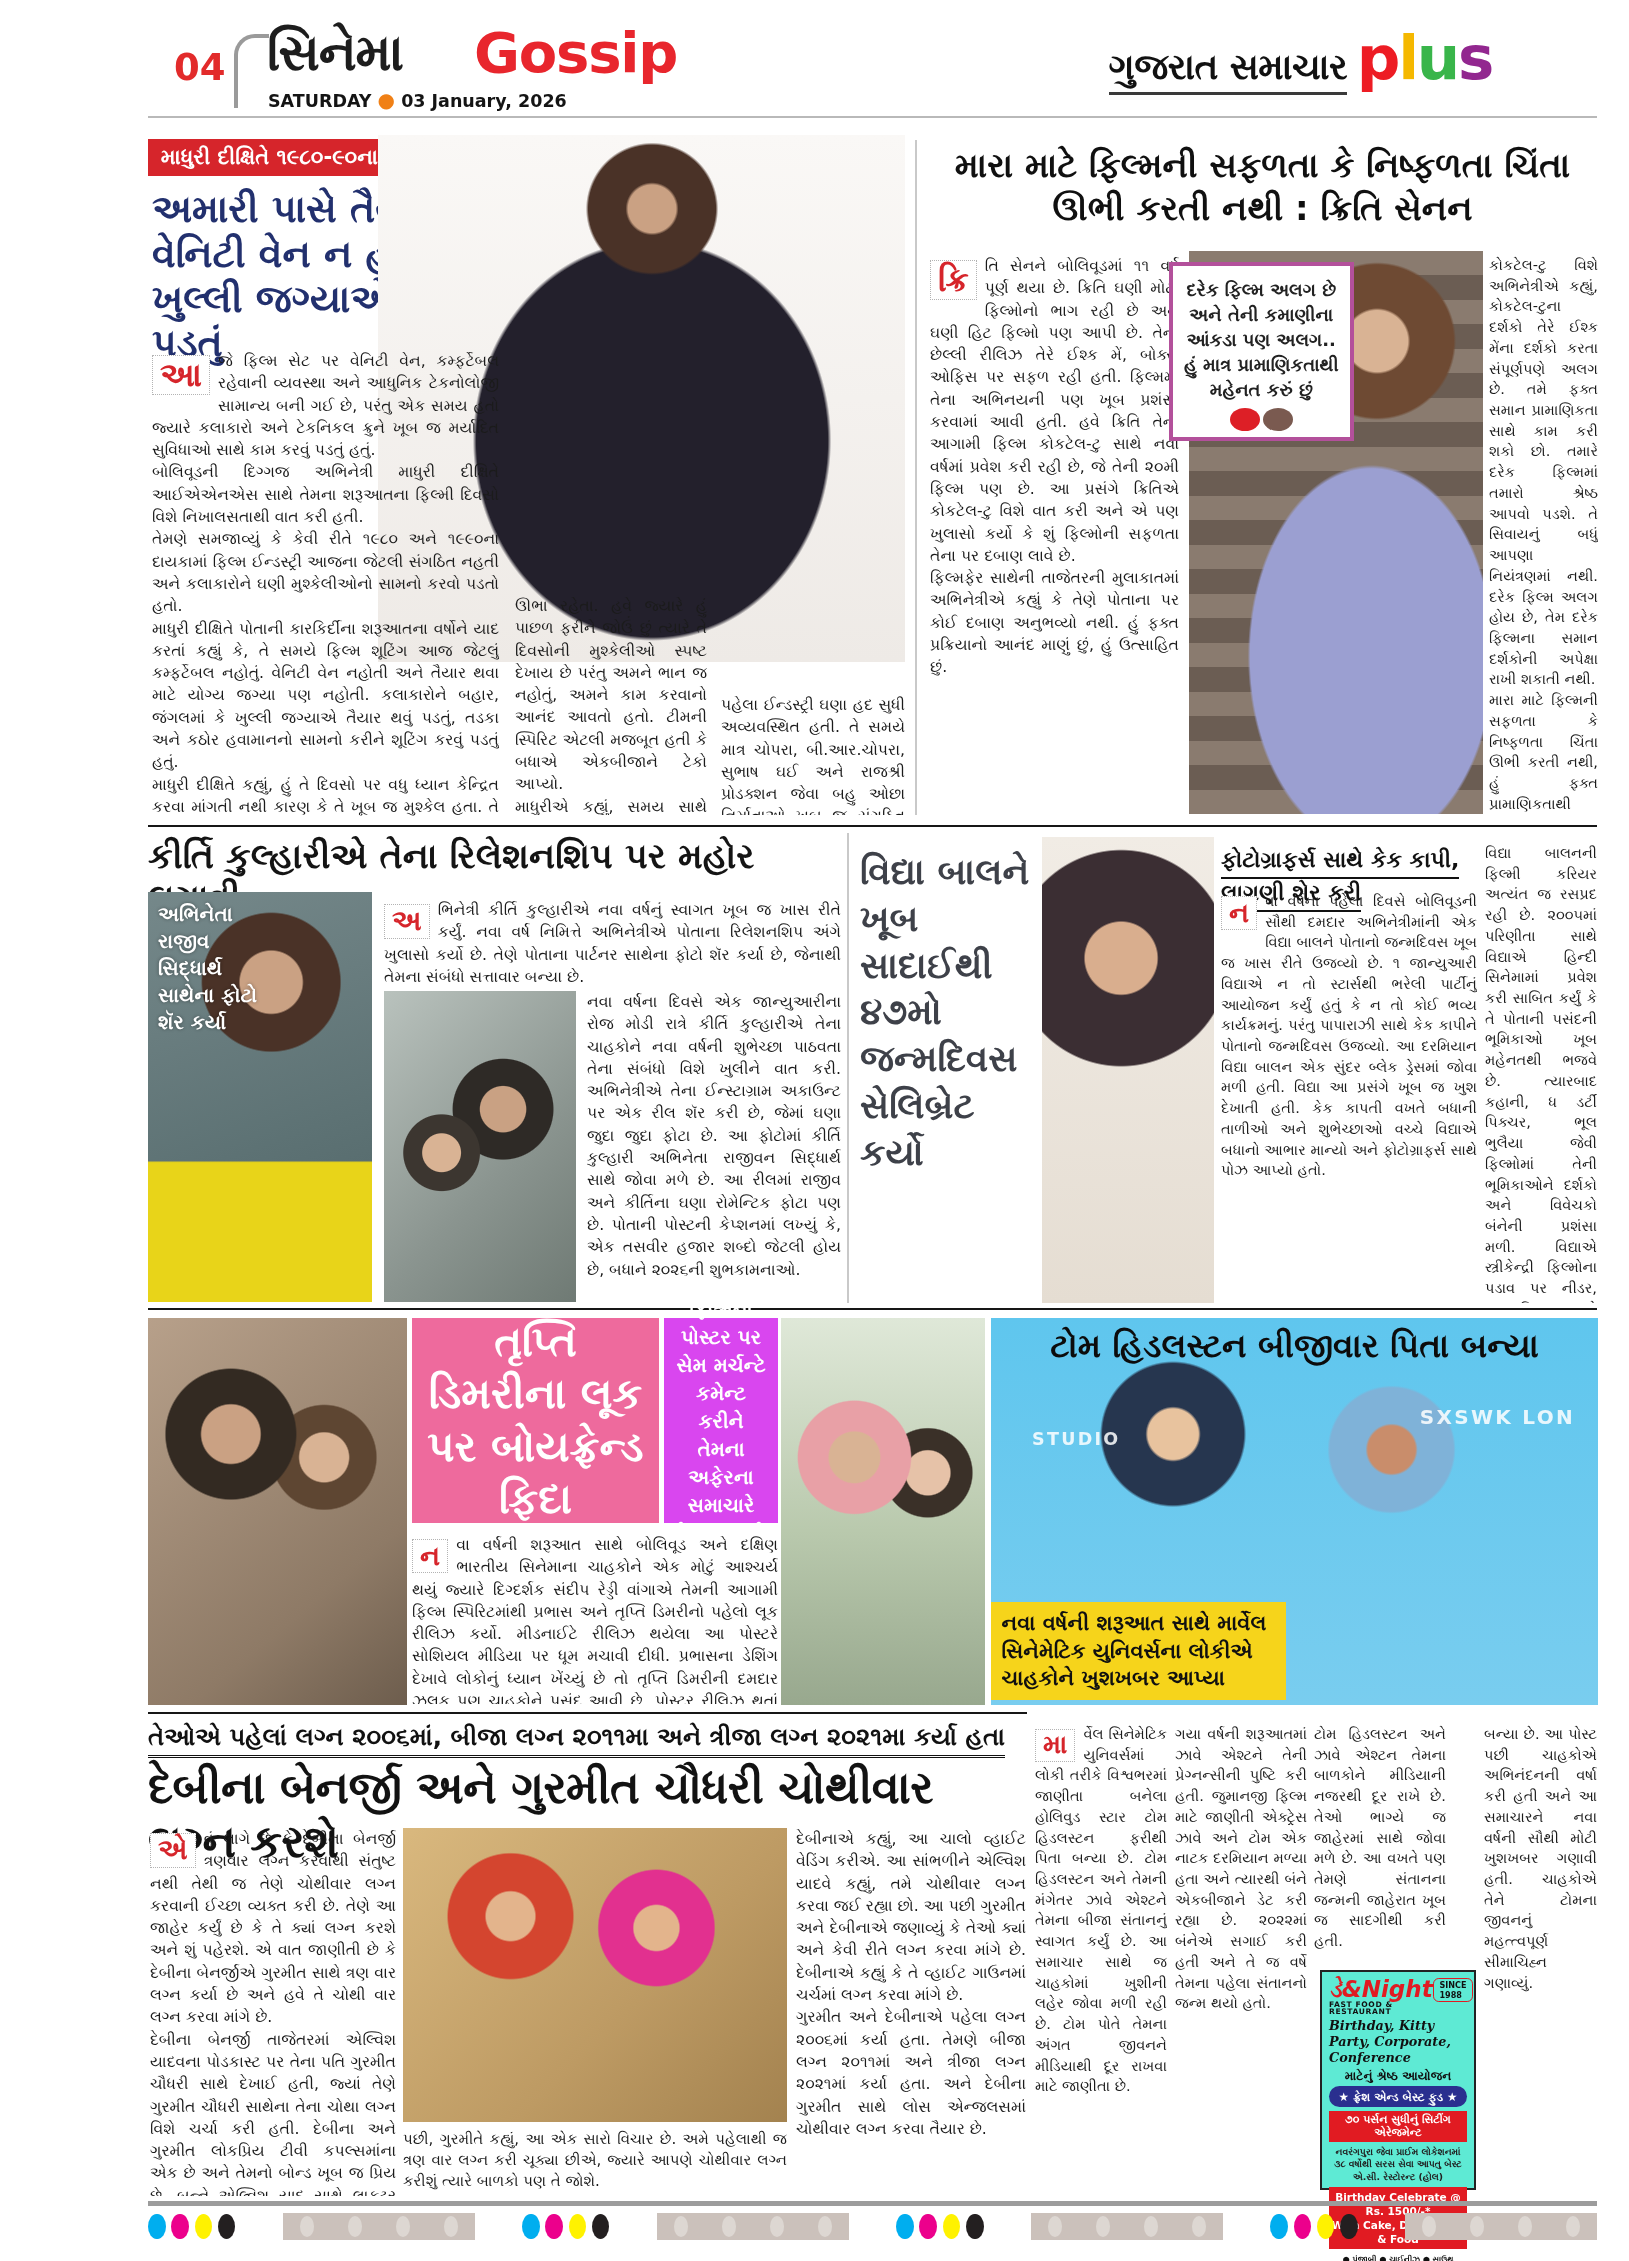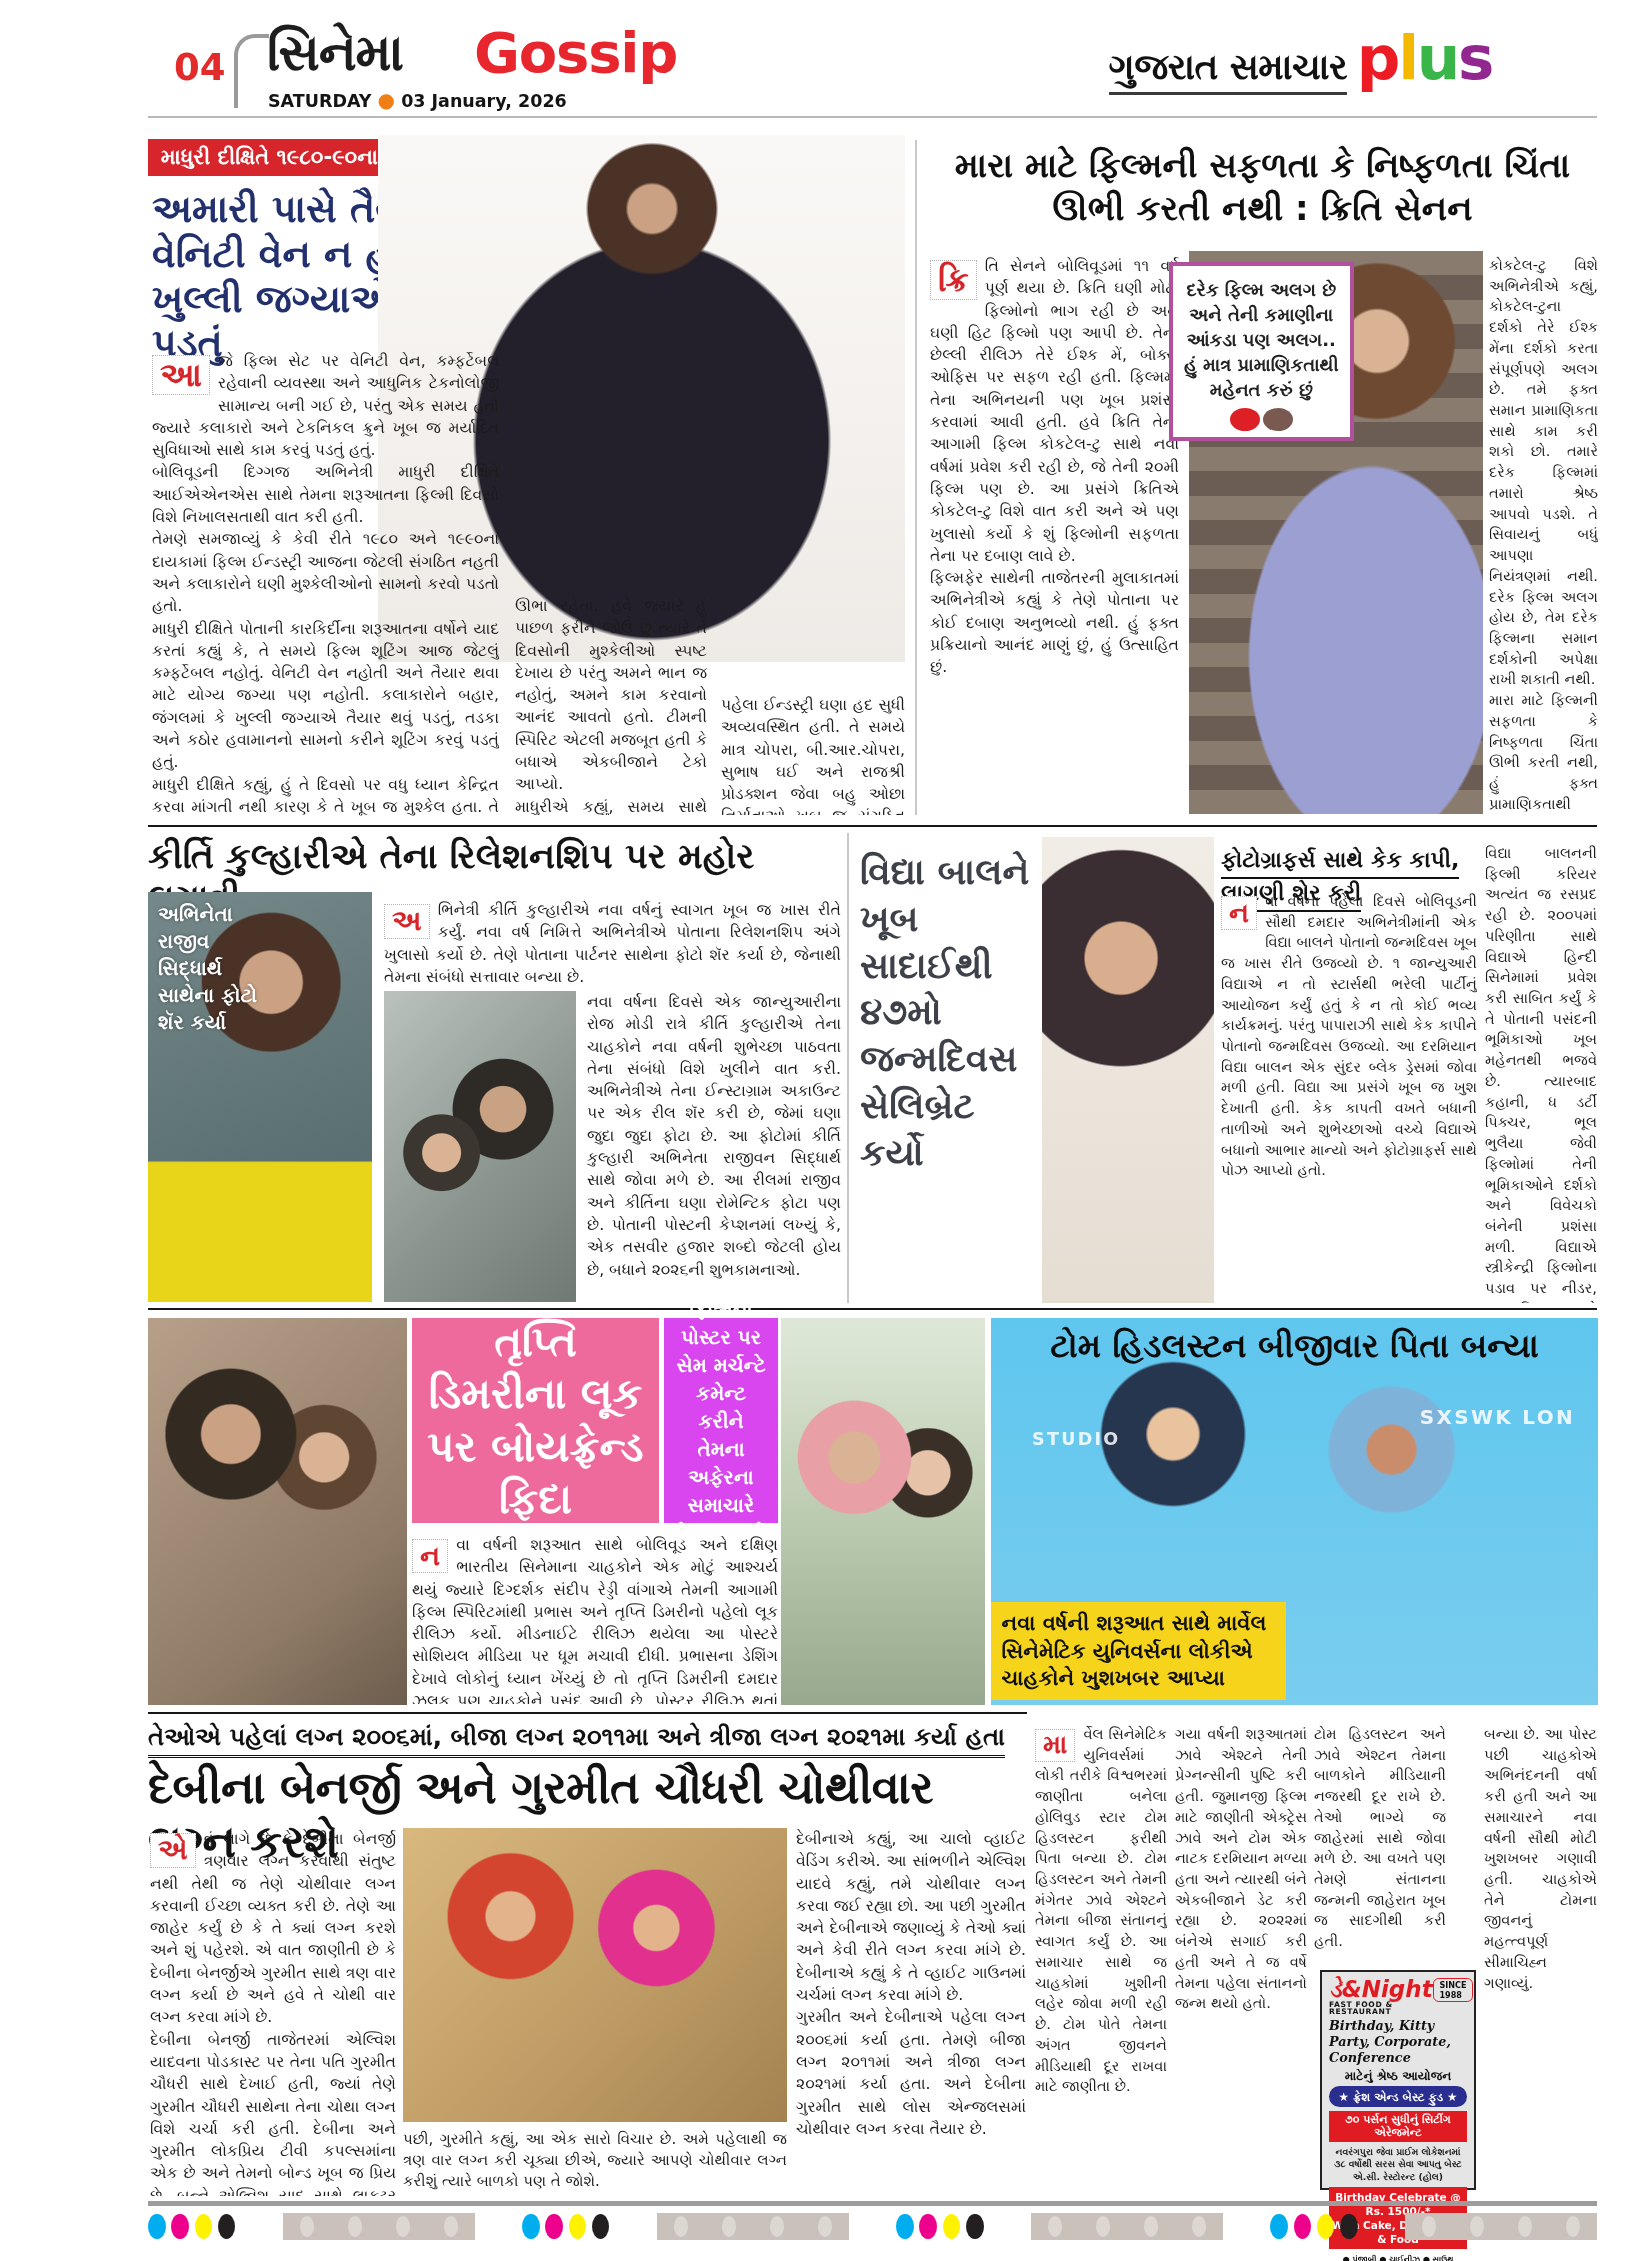--- a/index.html
+++ b/index.html
@@ -86,21 +86,21 @@
             display:flex;align-items:center;justify-content:center;text-align:center;padding:5.8px 9.3px;}
   .tom-hl{position:absolute;font-size:33px;font-weight:800;color:#0c0c0c;text-align:center;width:100%;top:8.1px;}
   .backdrop-txt{position:absolute;color:rgba(255,255,255,.85);font-weight:800;letter-spacing:2.3px;}
   .yellowbox{position:absolute;background:#f6d41b;color:#101010;font-weight:800;font-size:21px;line-height:1.3;padding:8.1px 10.5px;}
 
   .strap{font-size:24.4px;font-weight:800;color:#111;border-bottom:3.5px double #111;display:inline-block;padding-bottom:3.5px;}
   .hl-debina{font-size:45px;font-weight:800;color:#121212;letter-spacing:-0.6px;}
   .caption{font-size:15px;line-height:1.4;color:#1b1b1b;text-align:justify;}
 
   
-  .adbox{position:absolute;background:#e5e5e5;border:2.3px solid #222;padding:5.8px 7px;box-sizing:border-box;}
+  .adbox{position:absolute;background:#5eead4;border:2.3px solid #222;padding:5.8px 7px;box-sizing:border-box;}
   .ad-logo{color:#e11b22;font-weight:800;font-size:23px;font-style:italic;line-height:1;}
   .ad-logo small{display:block;color:#111;font-size:7.6px;letter-spacing:0.6px;font-style:normal;}
   .ad-since{border:1.7px solid #e11b22;border-radius:5.8px;color:#111;font-weight:800;font-size:12.8px;padding:1.2px 5.8px;}
   .ad-script{font-family:"DejaVu Serif",serif;font-style:italic;font-weight:700;font-size:19px;color:#111;line-height:1.25;}
   .ad-gu{font-size:17.5px;font-weight:800;color:#111;text-align:center;}
   .ad-pill{background:#2a2f8f;color:#fff;border-radius:23px;font-size:17.5px;font-weight:800;text-align:center;padding:3.5px 0;}
   .ad-redbar{background:#e11b22;color:#fff;font-weight:800;font-size:16.3px;text-align:center;padding:2.9px 0;}
   .ad-small{font-size:14px;font-weight:700;color:#222;text-align:center;line-height:1.35;}
   .ad-bullets{font-size:12.8px;font-weight:700;color:#111;text-align:center;line-height:1.5;}
 

